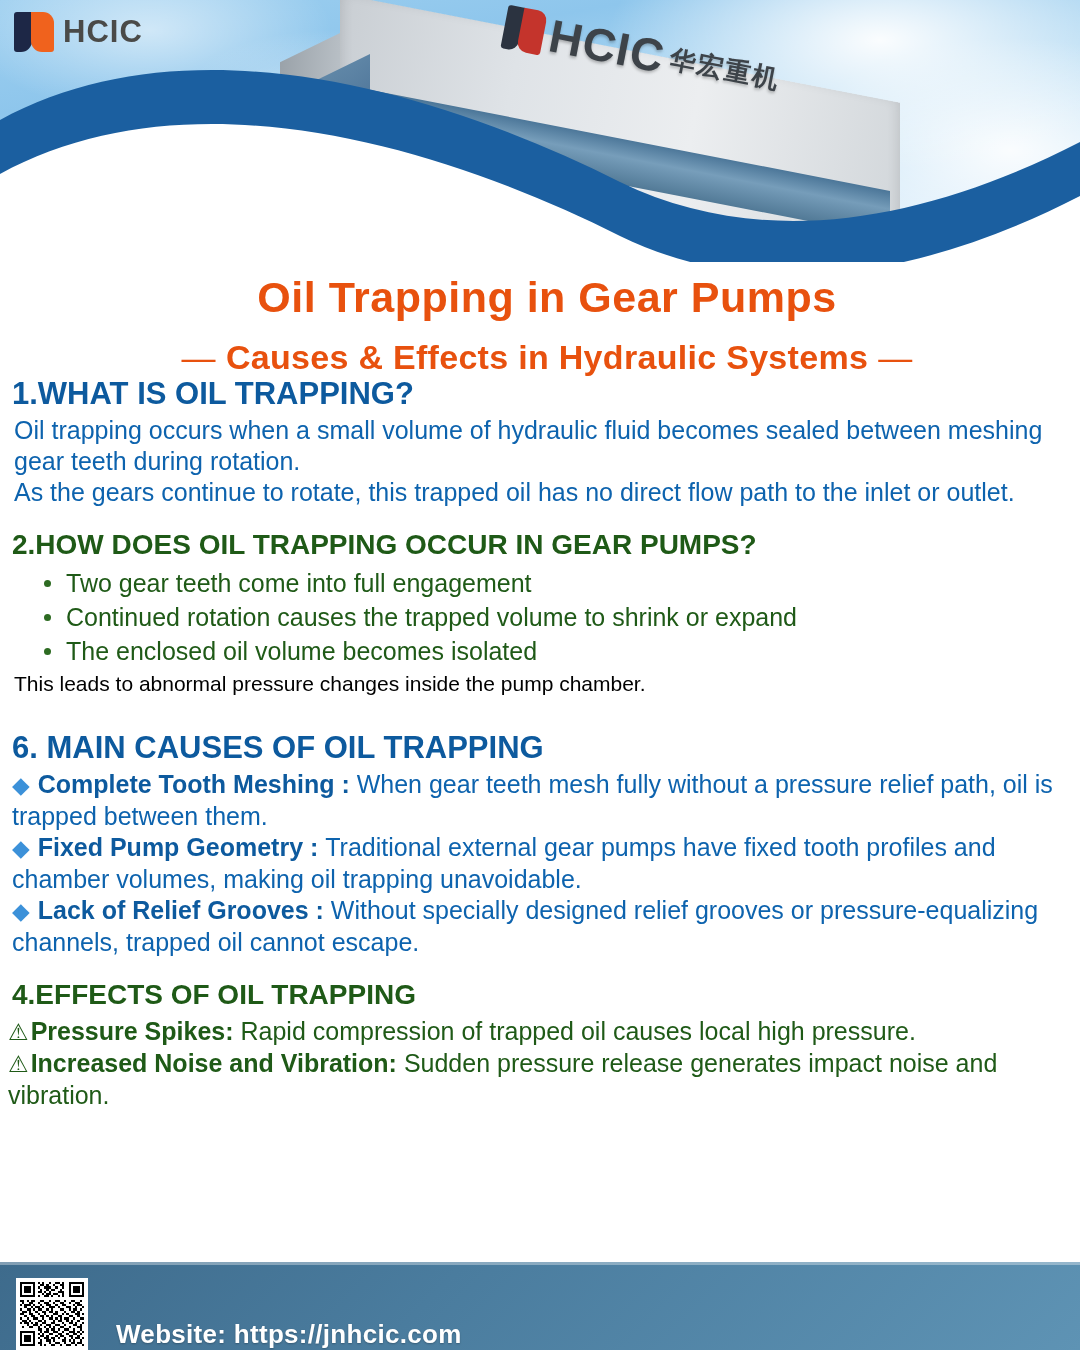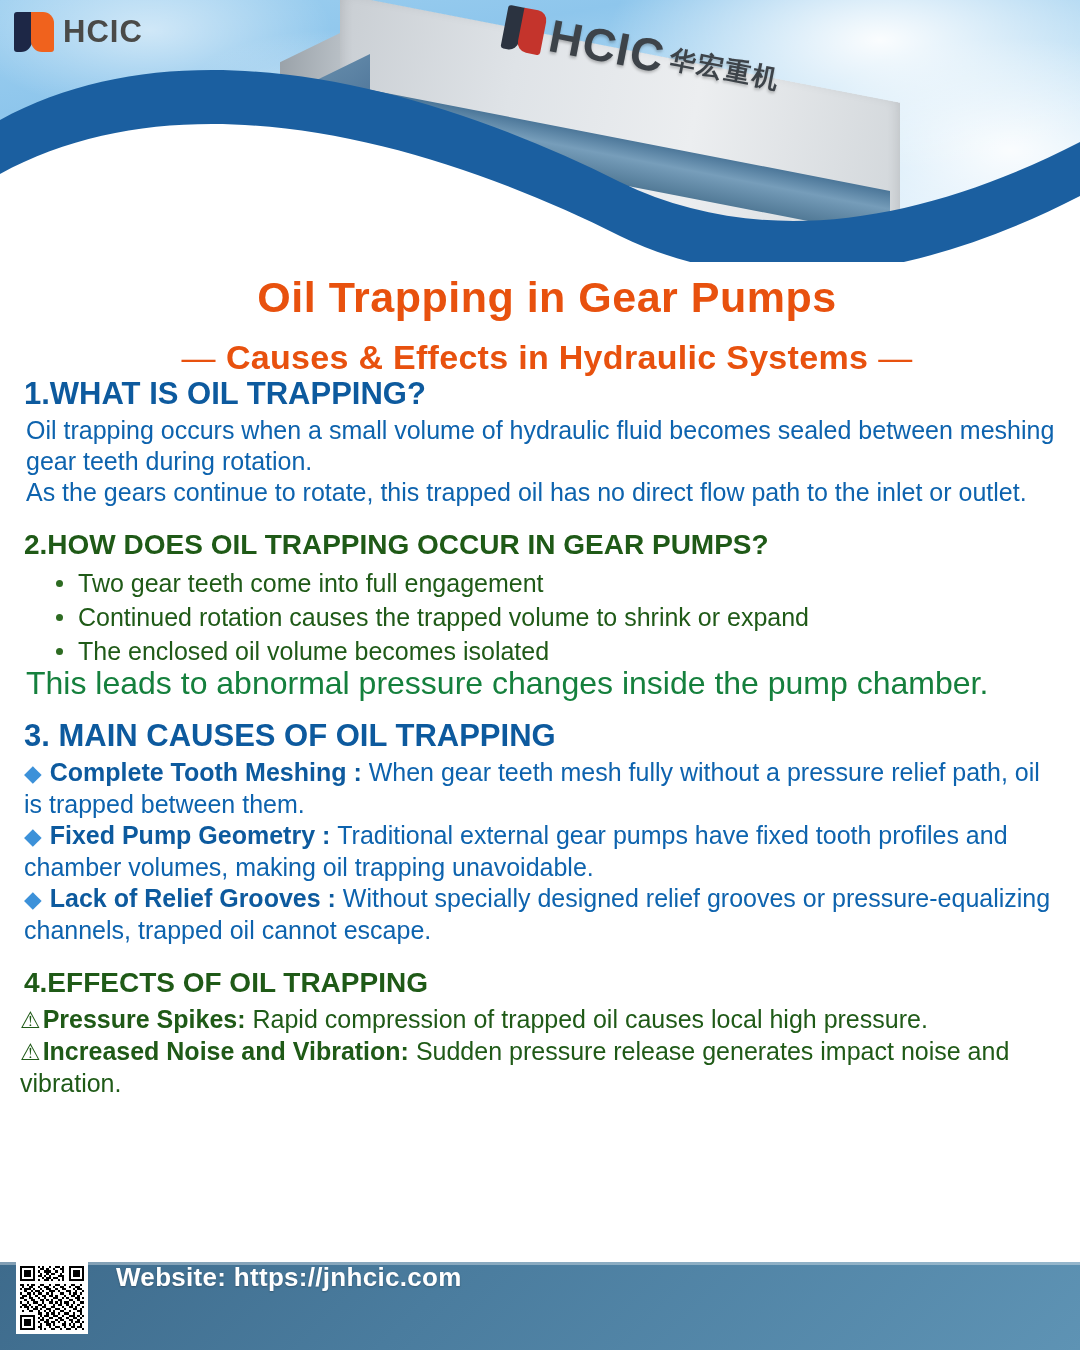--- a/index.html
+++ b/index.html
@@ -100,25 +100,25 @@
   .title-sub{
     font-size:34px;font-weight:700;color:#e8510e;letter-spacing:.3px;
     line-height:42px;margin:14px;
     font-family:"Liberation Sans", sans-serif;
     white-space:nowrap;
   }
   .title-sub .dash{font-weight:400;padding:0 10px;}
 
   
   .content{position:absolute;left:0;top:375px;width:1080px;}
-  .sec{padding:0 20px;}
+  .sec{padding:0 8px;}
   .h-blue{color:#0d5a9e;font-weight:700;font-size:31px;line-height:38px;margin:0 0 2px 4px;}
   .h-green{color:#1f5a17;font-weight:700;font-size:28px;line-height:38px;margin:0 0 2px 4px;}
   .p-blue{color:#0d63ae;font-size:25px;line-height:31px;margin:0 0 0 6px;}
-  .p-green{color:#15803d;font-size:32px;line-height:31px;margin:0 0 0 6px;}
+  .p-green{color:#000000;font-size:21px;line-height:31px;margin:0 0 12px 6px;}
 
   .bullets{margin:0;padding:0 0 0 34px;list-style:none;}
   .bullets li{
     color:#1f5a17;font-size:25px;line-height:34px;position:relative;padding-left:24px;
   }
   .bullets li::before{
     content:"";position:absolute;left:2px;top:14px;width:7px;height:7px;border-radius:50%;
     background:#2d6b22;
   }
 
@@ -128,21 +128,21 @@
 
   .effect-line{color:#1f5a17;font-size:25px;line-height:31px;margin:0;}
   .effect-line .warn{font-size:23px;padding-right:2px;}
   .effect-line b{color:#1f5a17;font-weight:700;}
   .gap-lg{height:18px;}
 
   
   .footer{
     position:absolute;left:0;bottom:0;width:1080px;height:88px;
     background:linear-gradient(135deg,#3e6b8c 0%,#4a7c9e 40%,#5e93b4 100%);
-    display:flex;align-items:flex-start;
+    display:flex;align-items:flex-end;
   }
   .footer::before{
     content:"";position:absolute;left:0;top:0;width:100%;height:3px;
     background:rgba(255,255,255,.35);
   }
   .qr{
     width:72px;height:72px;margin-left:16px;background:#ffffff;padding:4px;box-sizing:border-box;
     flex:0 0 auto;
   }
   .qr svg{display:block;}
@@ -213,21 +213,21 @@
       <li>Two gear teeth come into full engagement</li>
       <li>Continued rotation causes the trapped volume to shrink or expand</li>
       <li>The enclosed oil volume becomes isolated</li>
     </ul>
     <div class="p-green">This leads to abnormal pressure changes inside the pump chamber.</div>
   </div>
 
   <div class="gap-lg"></div>
 
   <div class="sec">
-    <div class="h-blue">3. MAIN CAUSES OF OIL TRAPPING</div>
+    <div class="h-blue">6. MAIN CAUSES OF OIL TRAPPING</div>
 
     <div class="cause-line">
       <span class="dia">◆</span><b>Complete Tooth Meshing</b><b> : </b><span>When gear teeth mesh fully without a pressure relief path, oil is trapped between them.</span>
     </div>
 
     <div class="cause-line">
       <span class="dia">◆</span><b>Fixed Pump Geometry</b><b> : </b><span>Traditional external gear pumps have fixed tooth profiles and chamber volumes, making oil trapping unavoidable.</span>
     </div>
 
     <div class="cause-line">

